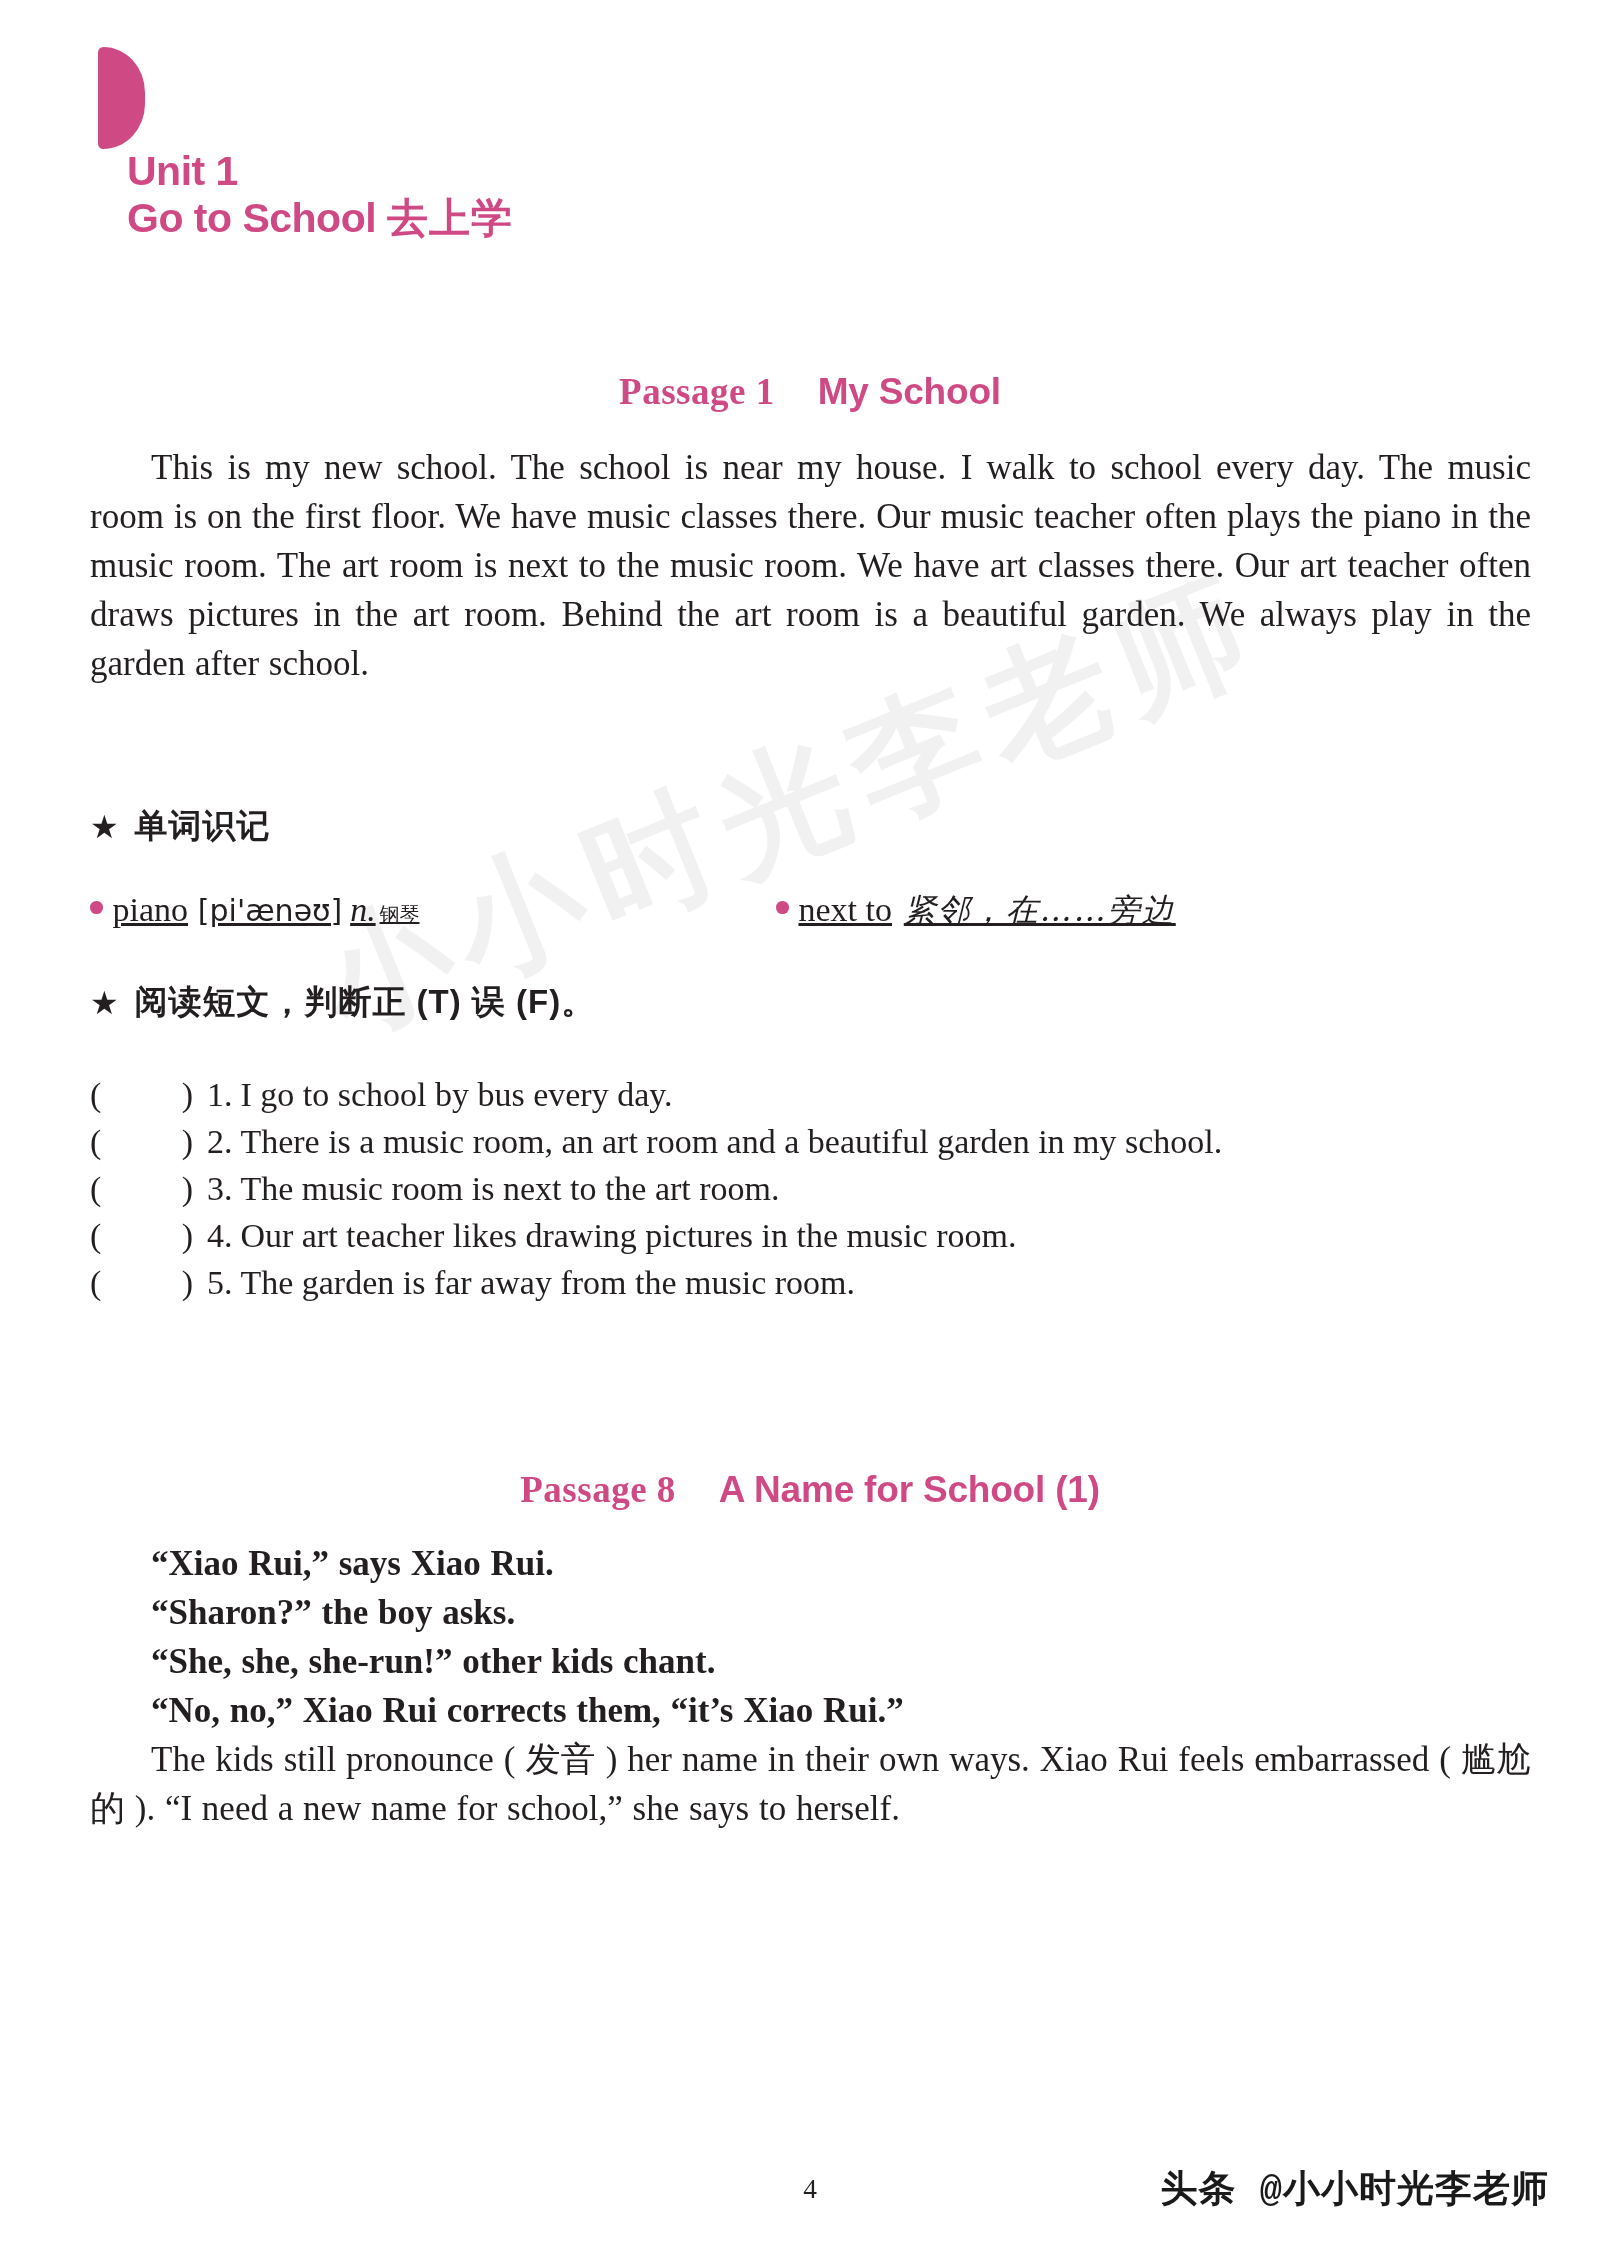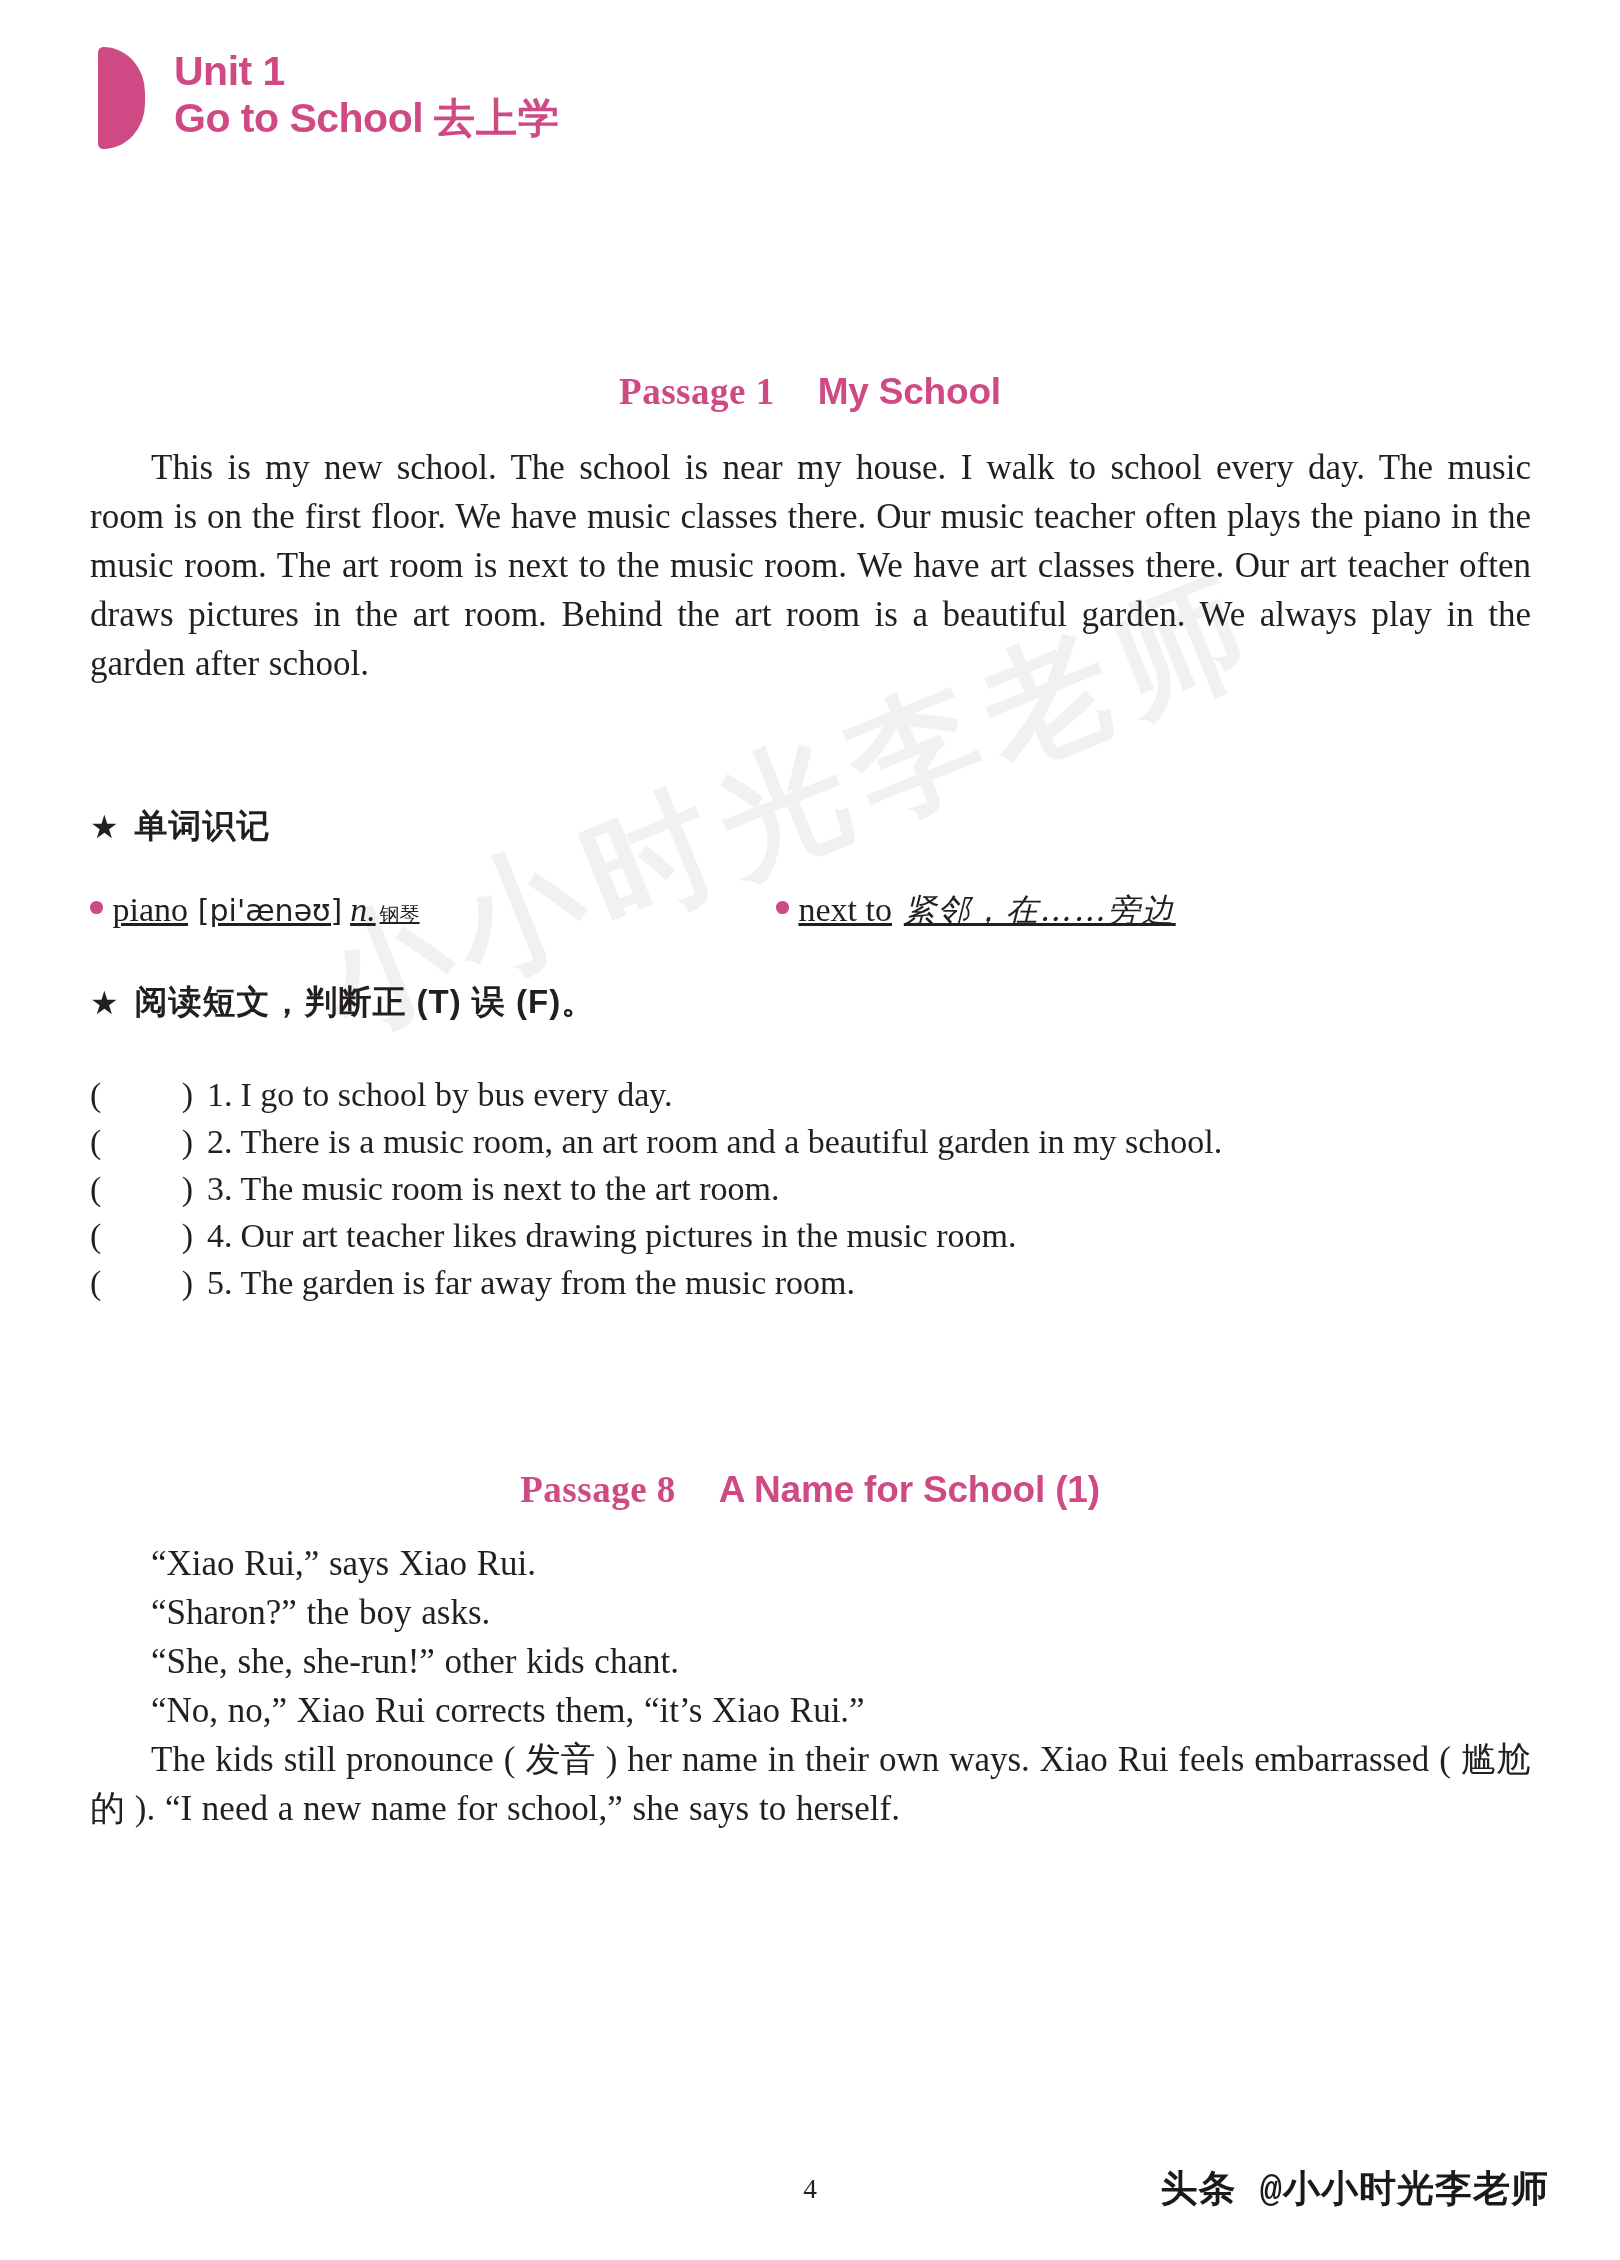--- a/index.html
+++ b/index.html
@@ -36,21 +36,22 @@
     pointer-events: none;
     user-select: none;
   }
 
   
   .unit-header {
     position: absolute;
     left: 98px;
     top: 43px;
     display: flex;
-    align-items: center;
+    align-items: flex-start;
+    flex-direction: column;
   }
   .unit-blob {
     width: 47px;
     height: 102px;
     background: #cf4a85;
     border-top-right-radius: 47px 51px;
     border-bottom-right-radius: 47px 51px;
     border-top-left-radius: 5.9px;
     border-bottom-left-radius: 5.9px;
     margin-top: 3.9px;
@@ -110,21 +111,21 @@
     font-family: "Liberation Serif", "DejaVu Serif", serif;
     font-size: 35px;
     line-height: 49px;
     text-align: justify;
     text-align-last: left;
     text-indent: 61px;
     margin: 0;
     color: #231f20;
     word-spacing: 1px;
   }
-  .para.tight { text-align: left; }
+  .para.tight { text-align: left; font-weight: bold; }
 
   
   .star-head {
     position: absolute;
     left: 90px;
     display: flex;
     align-items: center;
     font-family: "Liberation Sans", "DejaVu Sans", sans-serif;
     font-weight: 700;
     font-size: 33px;

